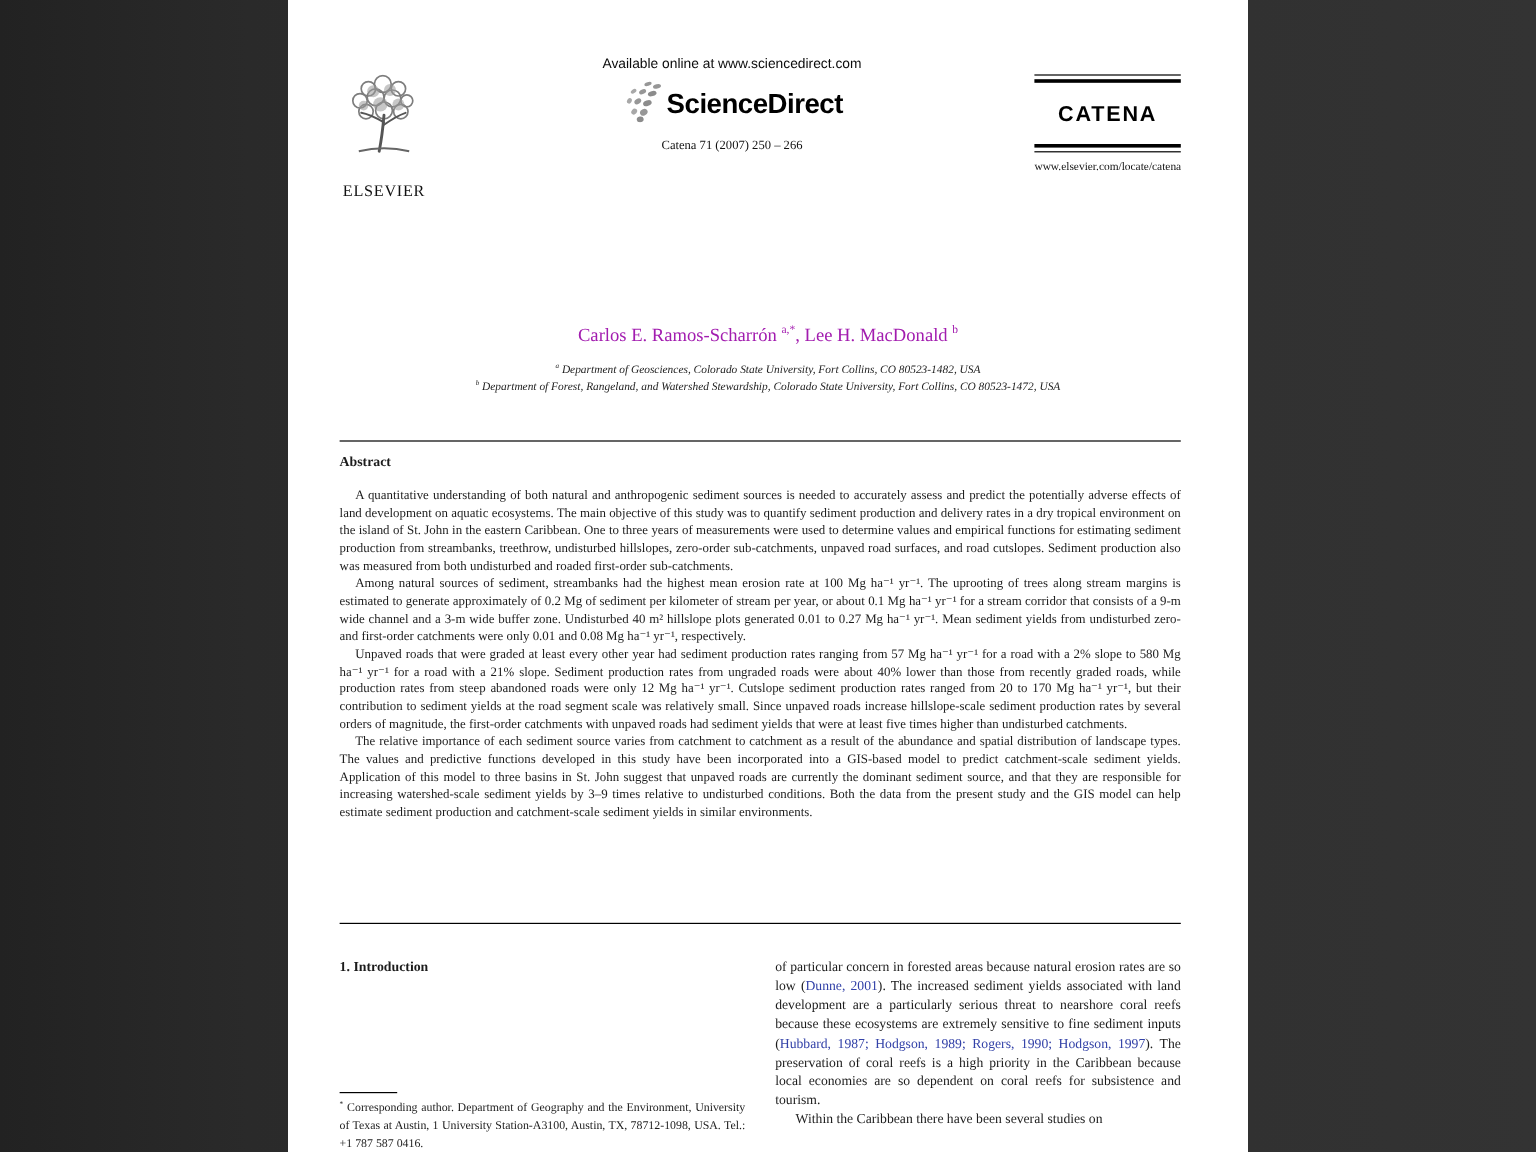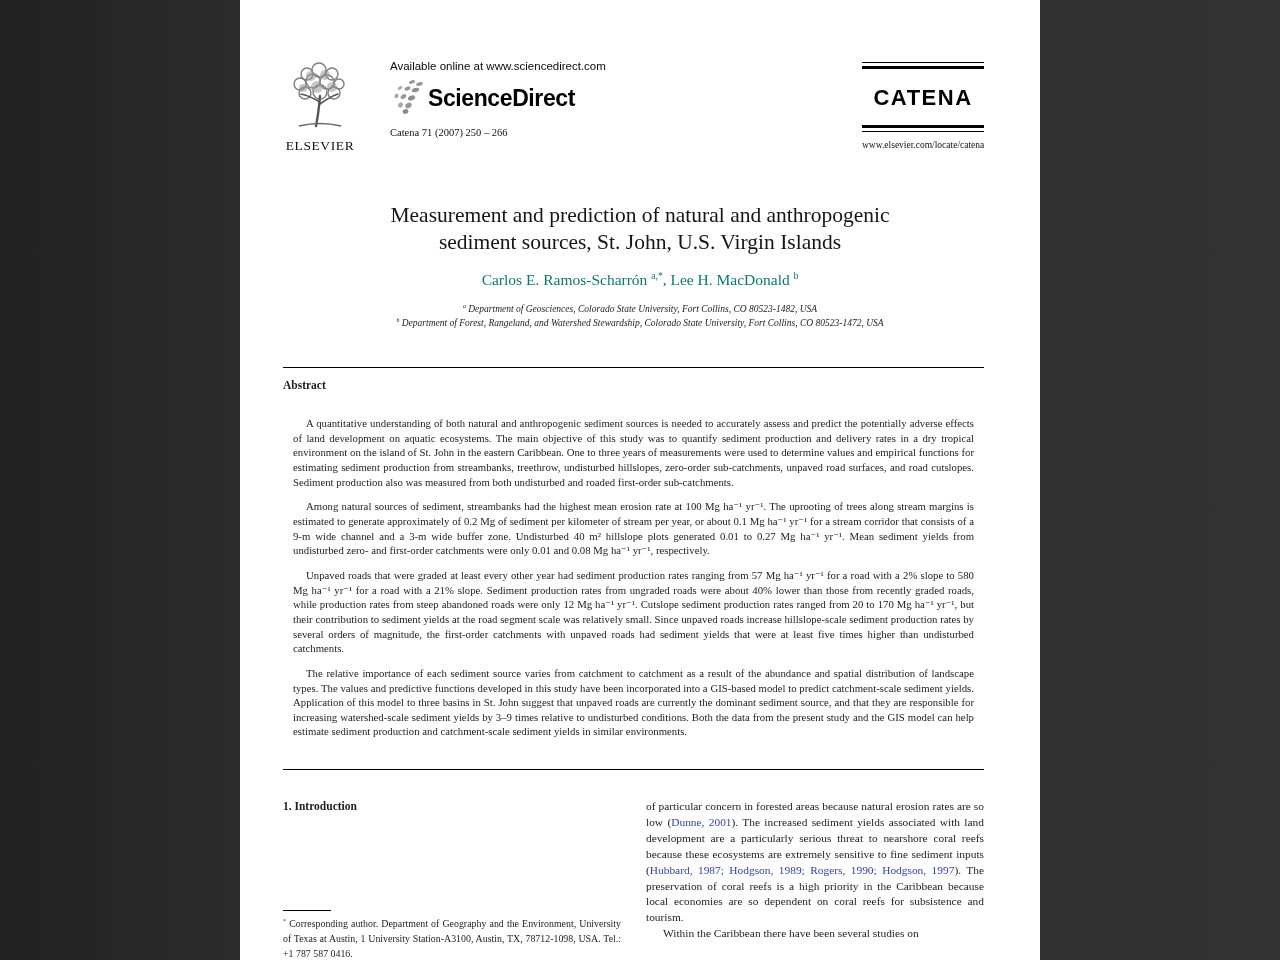--- a/index.html
+++ b/index.html
@@ -11,45 +11,45 @@
     color:#1c1c1c;
   }
   .page{
     position:absolute;left:240px;top:0;width:800px;height:960px;
     background:#fff;overflow:hidden;
   }
   .abs{position:absolute;}
 
   
   .elsevier-block{left:40px;top:62px;width:80px;text-align:center;}
-  .elsevier-text{font-size:13.5px;letter-spacing:.6px;margin-top:4px;color:#111;}
-  .center-block{left:150px;top:60px;width:440px;text-align:left;}
+  .elsevier-text{font-size:13.5px;letter-spacing:.6px;margin-top:16px;color:#111;}
+  .center-block{left:150px;top:48px;width:440px;text-align:center;}
   .available{font-family:"Liberation Sans",sans-serif;font-size:11.5px;color:#0a0a0a;}
   .sd-row{margin-top:6px;display:inline-flex;align-items:center;gap:0;}
   .sd-text{font-family:"Liberation Sans",sans-serif;font-weight:600;font-size:23px;letter-spacing:-.4px;color:#000;}
   .citation{margin-top:9px;font-size:10.5px;color:#111;}
   .catena-block{left:622px;top:62px;width:122px;text-align:center;}
   .rule-a{height:3px;border-top:1px solid #000;border-bottom:3px solid #000;}
   .rule-b{height:3px;border-top:3px solid #000;border-bottom:1px solid #000;}
-  .catena-text{font-family:"Liberation Sans",sans-serif;font-weight:900;font-size:22px;letter-spacing:1.5px;margin:16px 0 14px;color:#000;}
+  .catena-text{font-family:"Liberation Sans",sans-serif;font-weight:900;font-size:18px;letter-spacing:1.5px;margin:16px 0 14px;color:#000;}
   .journal-url{margin-top:8px;font-size:9.5px;white-space:nowrap;color:#111;}
 
   
   .title{left:0;right:0;top:202px;text-align:center;font-size:21.5px;line-height:26.5px;color:#151515;}
-  .authors{left:0;right:0;top:271px;text-align:center;font-size:15.5px;color:#0f766e;}
+  .authors{left:0;right:0;top:271px;text-align:center;font-size:15.5px;color:#a21caf;}
   .affils{left:0;right:0;top:303px;text-align:center;font-style:italic;font-size:9.5px;line-height:13.5px;color:#222;}
 
   
   .rule1{left:43px;width:701px;top:367px;border-top:1.5px solid #000;}
   .rule2{left:43px;width:701px;top:769px;border-top:1.5px solid #000;}
 
   
   .abstract-head{left:43px;top:379px;font-size:11.5px;font-weight:bold;}
   .abstract-body{left:43px;top:406px;width:701px;font-size:10.75px;line-height:14.65px;text-align:justify;}
-  .abstract-body p{margin:10px;text-indent:13px;}
+  .abstract-body p{margin:0;text-indent:13px;}
   .abstract-body p.no-indent{text-indent:0;}
   .keywords{left:43px;top:748px;width:701px;font-size:10px;}
   .rt-italic{font-style:italic;}
 
   
   .intro-head{left:43px;top:800px;font-size:11.5px;font-weight:bold;}
   .col-left{left:43px;top:831px;width:338px;font-size:11.4px;line-height:15.7px;text-align:justify;}
   .col-left p{margin:0;text-indent:17px;}
   .col-right{left:406px;top:799px;width:338px;font-size:11.4px;line-height:15.9px;text-align:justify;}
   .col-right p{margin:0;}
@@ -126,24 +126,20 @@
     <div class="citation">Catena 71 (2007) 250 – 266</div>
   </div>
 
   <div class="abs catena-block">
     <div class="rule-a"></div>
     <div class="catena-text">CATENA</div>
     <div class="rule-b"></div>
     <div class="journal-url">www.elsevier.com/locate/catena</div>
   </div>
 
-  <div class="abs title">
-    <div>Measurement and prediction of natural and anthropogenic</div>
-    <div>sediment sources, St. John, U.S. Virgin Islands</div>
-  </div>
   <div class="abs authors"><span>Carlos E. Ramos-Scharrón </span><span class="rt-sup">a,*</span><span>, Lee H. MacDonald </span><span class="rt-sup">b</span></div>
   <div class="abs affils">
     <div><span class="rt-sup">a</span><span> Department of Geosciences, Colorado State University, Fort Collins, CO 80523-1482, USA</span></div>
     <div><span class="rt-sup">b</span><span> Department of Forest, Rangeland, and Watershed Stewardship, Colorado State University, Fort Collins, CO 80523-1472, USA</span></div>
   </div>
 
   <div class="abs rule1"></div>
 
   <div class="abs abstract-head">Abstract</div>
   <div class="abs abstract-body">

